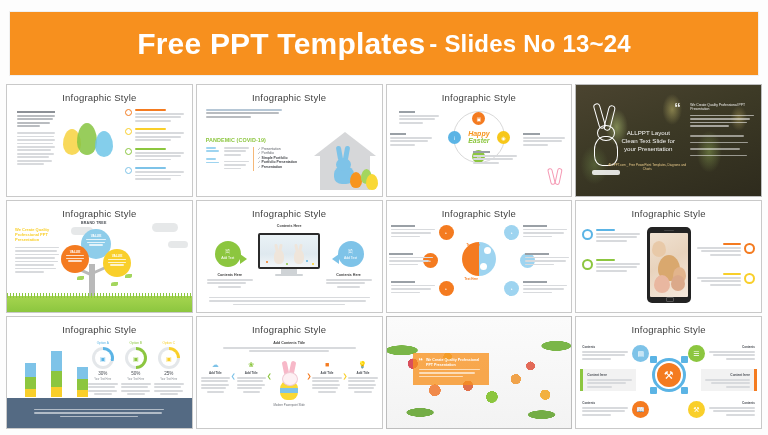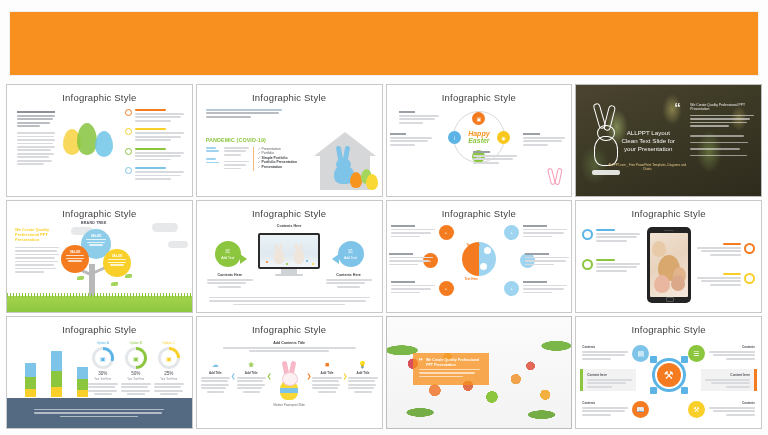--- a/index.html
+++ b/index.html
@@ -291,20 +291,22 @@
   .gbox.l{left:4px;border-left:3px solid #8cc63f;}
   .gbox.r{right:4px;border-right:3px solid #f47b20;text-align:right;}
   .gbox .h{font-size:3.2px;font-weight:bold;color:#4a4e55;margin-bottom:2px;}
 </style>
 </head>
 <body>
 
 <div class="page">
 
   <div class="banner">
+    <span class="banner-text banner-main">Free PPT Templates</span>
+    <span class="banner-text banner-sub">- Slides No 13~24</span>
   </div>
 
   <div class="grid">
 
     <div class="slide">
       <div class="s-title">Infographic Style</div>
       <div class="s1-left">
         <div class="hd"></div>
         <div class="ln" style="width:100%"></div>
         <div class="ln" style="width:95%"></div>

